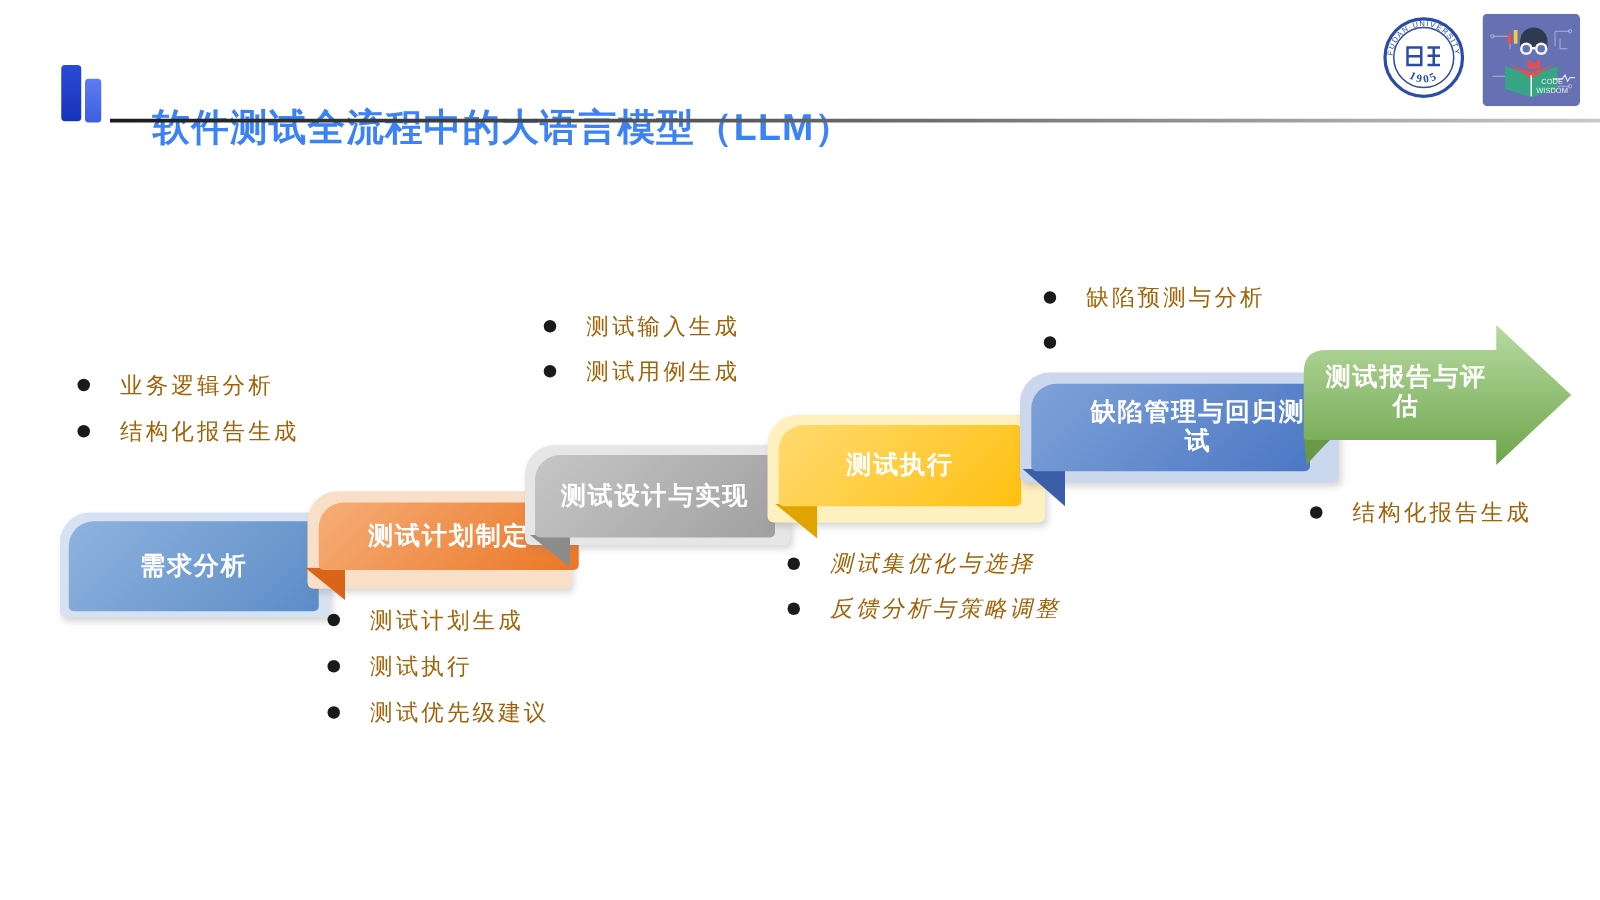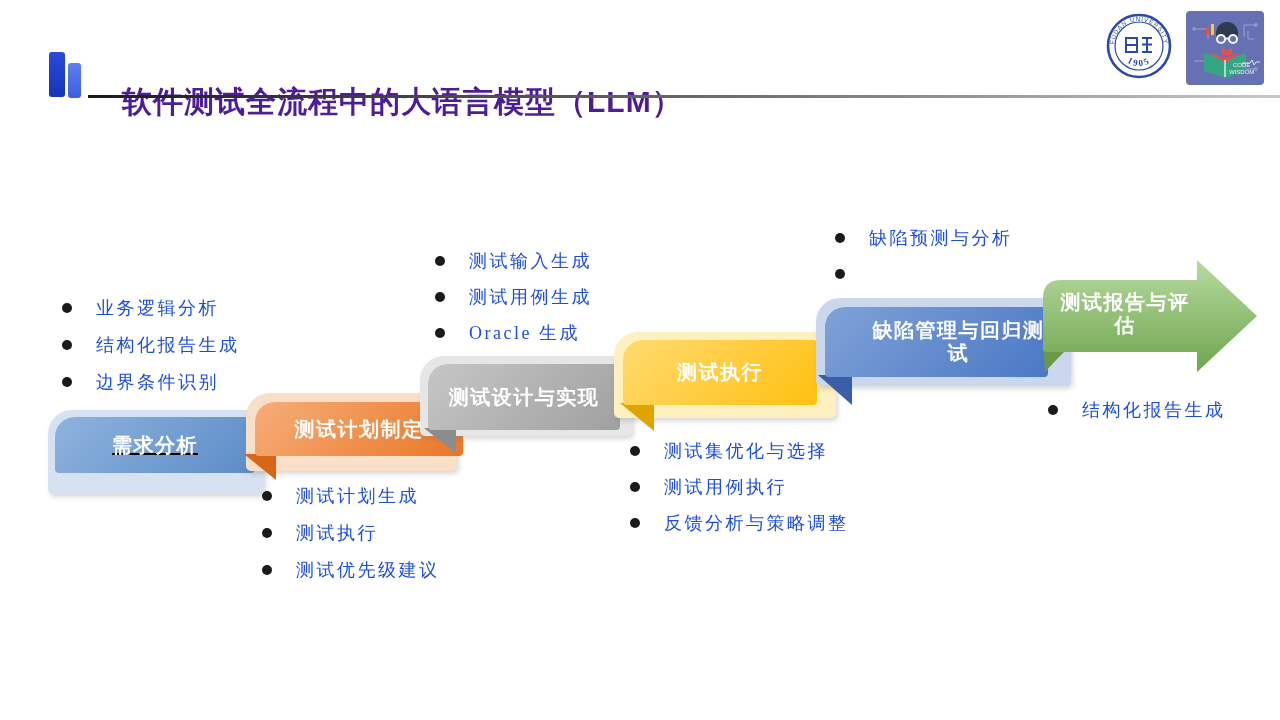--- a/index.html
+++ b/index.html
@@ -4,50 +4,50 @@
 <style>
   html,body{margin:0;padding:0;background:#fff;}
   .slide{position:relative;width:1280px;height:720px;background:#ffffff;overflow:hidden;
          font-family:"Liberation Sans","DejaVu Sans",sans-serif;}
 
   
   .hdr-bar1{position:absolute;left:49px;top:52px;width:16px;height:45px;border-radius:3px;
             background:linear-gradient(180deg,#2a4bd8,#1634b8);}
   .hdr-bar2{position:absolute;left:68px;top:63px;width:13px;height:35px;border-radius:3px;
             background:linear-gradient(180deg,#5e7df0,#3d5ee0);}
-  .title{position:absolute;left:122px;top:62px;font-size:30px;font-weight:700;color:#4c1d95;
+  .title{position:absolute;left:122px;top:62px;font-size:30px;font-weight:700;color:#3b82f6;
          letter-spacing:1px;white-space:nowrap;}
   .underline{position:absolute;left:88px;top:95px;width:1192px;height:3px;
              background:linear-gradient(to right,#1b1b1b 0%,#6f6f6f 55%,#c9c9c9 100%);}
   .logo{position:absolute;}
   .logo-fudan{left:1106px;top:13px;}
   .logo-cw{left:1186px;top:11px;}
 
   
   .blist{position:absolute;list-style:none;margin:0;padding:0;z-index:5;}
   .blist li{display:flex;align-items:center;height:37px;}
   .rows36 li{height:36px;}
   .dot{width:10px;height:10px;border-radius:50%;background:#1a1a1a;margin-right:24px;flex:none;}
-  .btext{font-size:18px;color:#1d4ed8;letter-spacing:2.5px;white-space:nowrap;
+  .btext{font-size:18px;color:#a16207;letter-spacing:2.5px;white-space:nowrap;
          font-family:"Liberation Serif","DejaVu Sans",sans-serif;}
   .l1{left:62px;top:289px;}  .l2{left:262px;top:477px;}  .l3{left:435px;top:243px;}
-  .l4{left:630px;top:433px;} .l5{left:835px;top:220px;}  .l6{left:1048px;top:392px;}
+  .l4{left:630px;top:433px;font-style:italic;} .l5{left:835px;top:220px;}  .l6{left:1048px;top:392px;}
 
   
   .stage .pale,.stage .main,.stage .fold,.stage .fold2{position:absolute;}
   .stage .pale{border-radius:24px 5px 5px 5px;box-shadow:2px 3px 5px rgba(120,120,120,.28);}
   .stage .main{border-radius:20px 4px 4px 4px;display:flex;align-items:center;justify-content:center;}
   .stage .fold{clip-path:polygon(0 0,100% 0,100% 100%);}
   .stage .fold2{clip-path:polygon(0 0,100% 0,8% 100%);}
   .label{color:#fff;font-weight:700;font-size:20px;letter-spacing:1.5px;text-align:center;line-height:23px;}
 
   .s1{z-index:10;} .s2{z-index:20;} .s3{z-index:30;} .s4{z-index:40;} .s5{z-index:50;} .s6{z-index:60;}
 
   .s1 .pale{left:48px;top:410px;width:216px;height:84px;background:var(--pale,#D6E2F1);}
-  .s1 .main{left:55px;top:417px;width:200px;height:56px;background:linear-gradient(135deg,var(--c1,#8FB3DE),var(--c2,#5C8CC7));text-decoration:underline;}
+  .s1 .main{left:55px;top:417px;width:200px;height:72px;background:linear-gradient(135deg,var(--c1,#8FB3DE),var(--c2,#5C8CC7));}
 
   .s2 .pale{left:246px;top:393px;width:211px;height:78px;background:var(--pale,#FADFC8);}
   .s2 .main{left:255px;top:402px;width:208px;height:54px;background:linear-gradient(135deg,var(--c1,#F6AE79),var(--c2,#EA7626));}
   .s2 .fold{left:244px;top:454px;width:32px;height:26px;background:var(--fold,#D96518);}
 
   .s3 .pale{left:420px;top:356px;width:212px;height:80px;background:var(--pale,#E6E6E6);}
   .s3 .main{left:428px;top:364px;width:192px;height:66px;background:linear-gradient(135deg,var(--c1,#C6C6C6),var(--c2,#A0A0A0));}
   .s3 .fold{left:424px;top:428px;width:32px;height:26px;background:var(--fold,#8C8C8C);}
 
   .s4 .pale{left:614px;top:332px;width:222px;height:86px;background:var(--pale,#FFF0C0);}
@@ -187,24 +187,20 @@
 
   <ul class="blist l1">
     <li>
         <span class="dot"></span>
         <span class="btext">业务逻辑分析</span>
       </li>
     <li>
         <span class="dot"></span>
         <span class="btext">结构化报告生成</span>
       </li>
-    <li>
-        <span class="dot"></span>
-        <span class="btext">边界条件识别</span>
-      </li>
   </ul>
 
   <ul class="blist l2">
     <li>
         <span class="dot"></span>
         <span class="btext">测试计划生成</span>
       </li>
     <li>
         <span class="dot"></span>
         <span class="btext">测试执行</span>
@@ -217,37 +213,29 @@
 
   <ul class="blist l3 rows36">
     <li>
         <span class="dot"></span>
         <span class="btext">测试输入生成</span>
       </li>
     <li>
         <span class="dot"></span>
         <span class="btext">测试用例生成</span>
       </li>
-    <li>
-        <span class="dot"></span>
-        <span class="btext">Oracle 生成</span>
-      </li>
   </ul>
 
   <ul class="blist l4 rows36">
     <li>
         <span class="dot"></span>
         <span class="btext">测试集优化与选择</span>
       </li>
     <li>
         <span class="dot"></span>
-        <span class="btext">测试用例执行</span>
-      </li>
-    <li>
-        <span class="dot"></span>
         <span class="btext">反馈分析与策略调整</span>
       </li>
   </ul>
 
   <ul class="blist l5 rows36">
     <li>
         <span class="dot"></span>
         <span class="btext">缺陷预测与分析</span>
       </li>
     <li>

